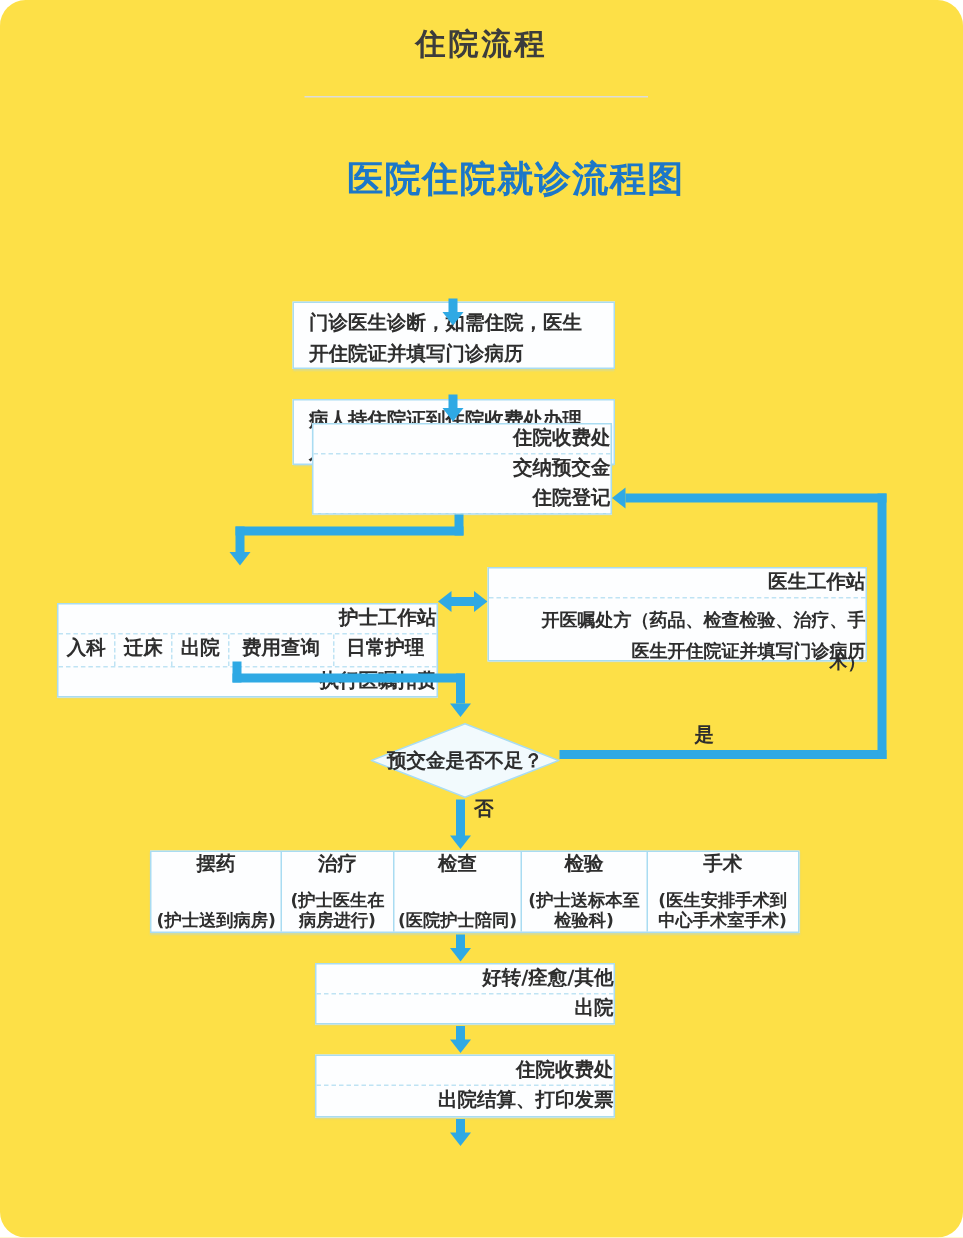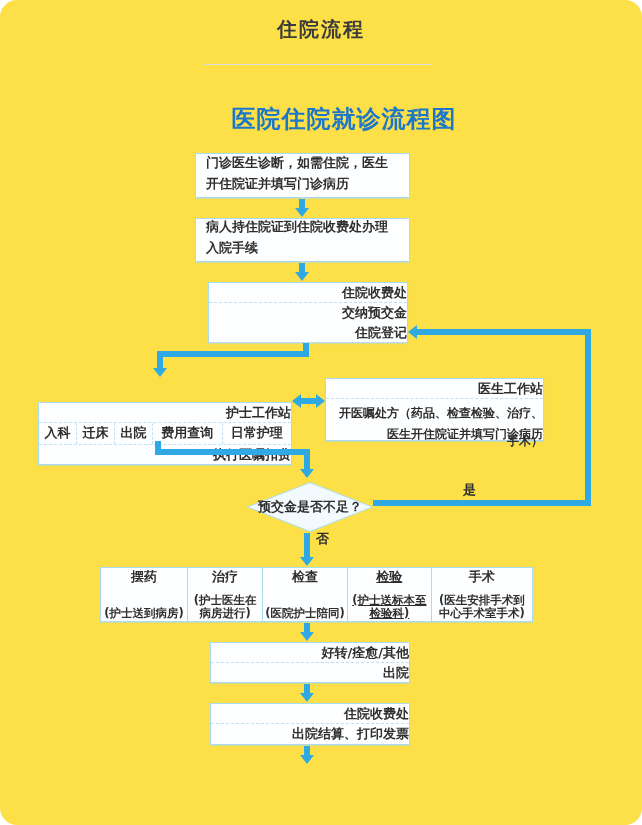--- a/index.html
+++ b/index.html
@@ -12,21 +12,21 @@
     font-size:20px;font-weight:bold;color:#3c3c3c;letter-spacing:2px;}
   .divider{position:absolute;left:203px;top:64px;width:229px;height:1px;background:#dcdcdc;}
   .flow-title{position:absolute;left:214px;top:103px;width:260px;text-align:center;
     font-size:24px;font-weight:bold;color:var(--title-blue,#1C77C8);letter-spacing:1px;}
 
   .box{position:absolute;box-sizing:border-box;background:var(--box-background,#FDFEFF);
     border:1px solid var(--box-border,#A9DCF2);font-size:13px;font-weight:bold;
     box-shadow:0 1px 1px rgba(170,216,240,.45);}
   .row{box-sizing:border-box;text-align:right;}
   .row.dash{border-bottom:1px dashed var(--dashed-divider,#BFE3F4);}
-  .left-text{display:flex;align-items:flex-end;padding:3px 10px;line-height:21px;text-align:left;}
+  .left-text{display:flex;align-items:flex-start;padding:3px 10px;line-height:21px;text-align:left;margin-top:48px;}
 
   .seg{position:absolute;background:var(--accent-blue,#2FA9E4);}
   .varrow{position:absolute;width:14px;}
   .varrow .shaft{position:absolute;left:4px;top:0;bottom:8px;width:6px;background:var(--accent-blue,#2FA9E4);}
   .varrow .head{position:absolute;left:0;bottom:0;width:0;height:0;
     border-left:7px solid transparent;border-right:7px solid transparent;
     border-top:9px solid var(--accent-blue,#2FA9E4);}
   .head-down{position:absolute;width:0;height:0;border-left:7px solid transparent;
     border-right:7px solid transparent;border-top:9px solid var(--accent-blue,#2FA9E4);}
   .head-left{position:absolute;width:0;height:0;border-top:7px solid transparent;
@@ -43,21 +43,21 @@
   .b1{left:195px;top:153px;width:215px;height:45px;}
   .b2{left:195px;top:218px;width:215px;height:44px;}
   .b3{left:208px;top:282px;width:200px;height:61px;}
   .b3 .row{height:20px;line-height:19px;}
   .nurse{left:38px;top:378px;width:254px;height:63px;margin-top:24px;}
   .nurse .row{height:20px;line-height:19px;}
   .ntabs{display:flex;height:21px;line-height:20px;border-bottom:1px dashed var(--dashed-divider,#BFE3F4);}
   .ntab{flex:1 1 auto;text-align:center;}
   .ntab.wide{flex:1.5 1 auto;}
   .ntab + .ntab{border-left:1px dashed var(--dashed-divider,#BFE3F4);}
-  .doctor{left:325px;top:378px;width:219px;height:63px;}
+  .doctor{left:325px;top:378px;width:253px;height:63px;}
   .doctor .row{height:20px;line-height:19px;}
   .doctor .drow{height:21px;line-height:28px;text-align:right;padding-left:13px;font-size:12px;}
   .diamond{position:absolute;left:247px;top:482px;width:126px;height:50px;}
   .diamond .q{position:absolute;left:0;top:0;width:100%;height:100%;display:flex;
     align-items:center;justify-content:center;font-size:13px;font-weight:bold;}
   .lbl{position:absolute;font-size:13px;font-weight:bold;color:var(--text,#2E2E2E);}
   .services{left:100px;top:567px;width:433px;height:55px;display:flex;}
   .scell{box-sizing:border-box;display:flex;flex-direction:column;align-items:center;
     justify-content:space-between;text-align:center;padding:1px 2px;}
   .scell + .scell{border-left:1px solid var(--box-border,#A9DCF2);}
@@ -159,21 +159,21 @@
       <div class="sdesc">(护士送到病房)</div>
     </div>
     <div class="scell" style="width:78px;">
       <div class="stitle">治疗</div>
       <div class="sdesc">(护士医生在病房进行)</div>
     </div>
     <div class="scell" style="width:89px;">
       <div class="stitle">检查</div>
       <div class="sdesc">(医院护士陪同)</div>
     </div>
-    <div class="scell" style="width:87px;text-decoration:underline;">
+    <div class="scell" style="width:87px;">
       <div class="stitle">检验</div>
       <div class="sdesc">(护士送标本至检验科)</div>
     </div>
     <div class="scell" style="width:106px;">
       <div class="stitle">手术</div>
       <div class="sdesc">(医生安排手术到中心手术室手术)</div>
     </div>
   </div>
 
   <div class="varrow" style="left:300px;top:623px;height:18px;">

